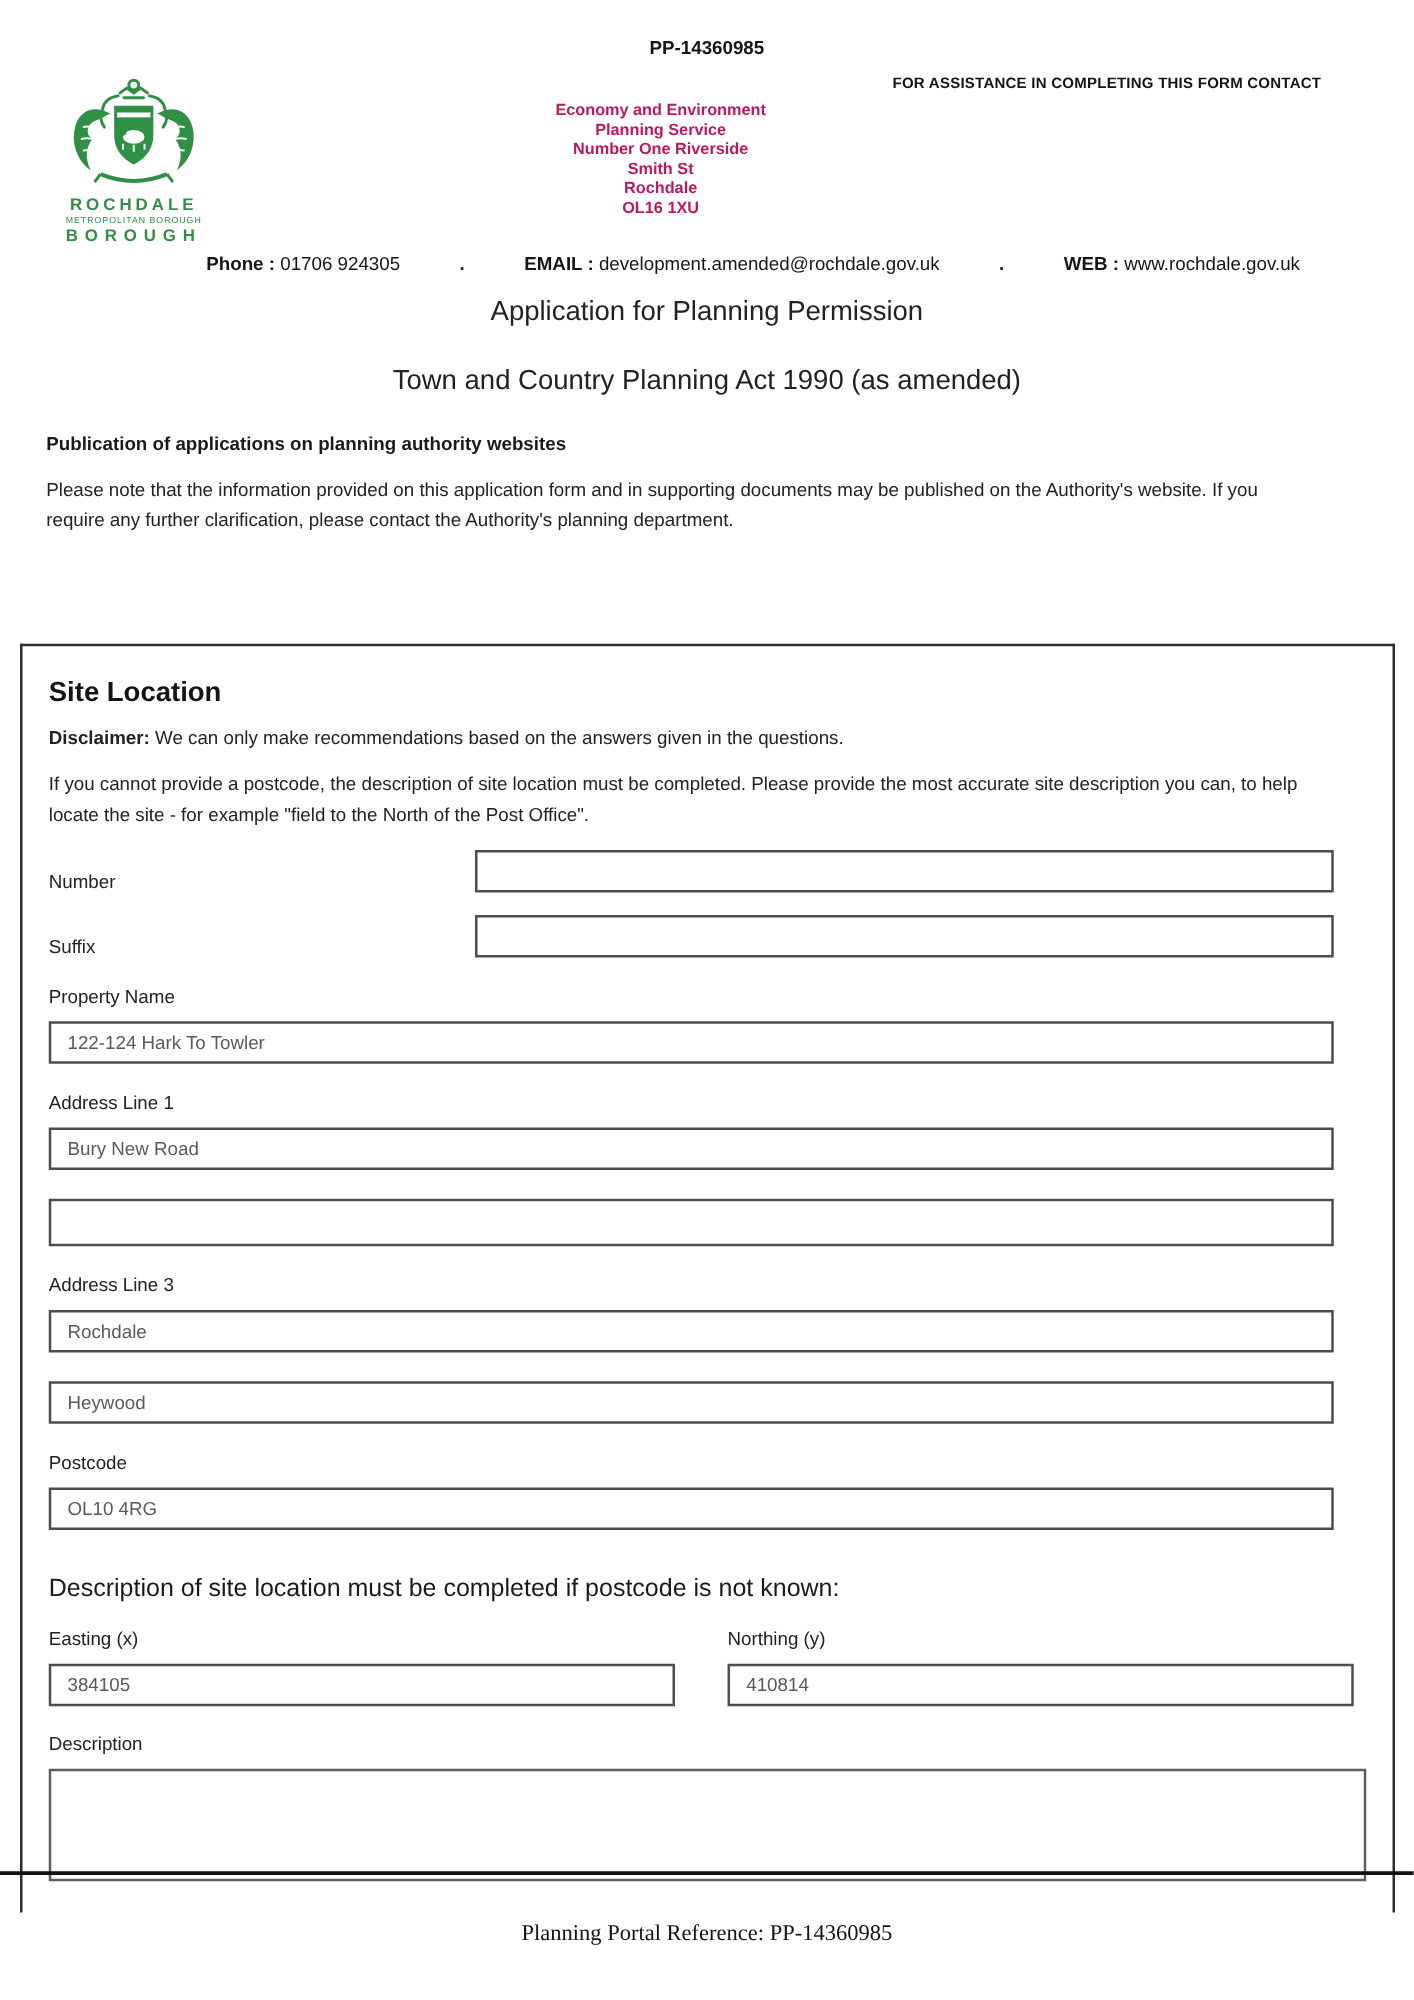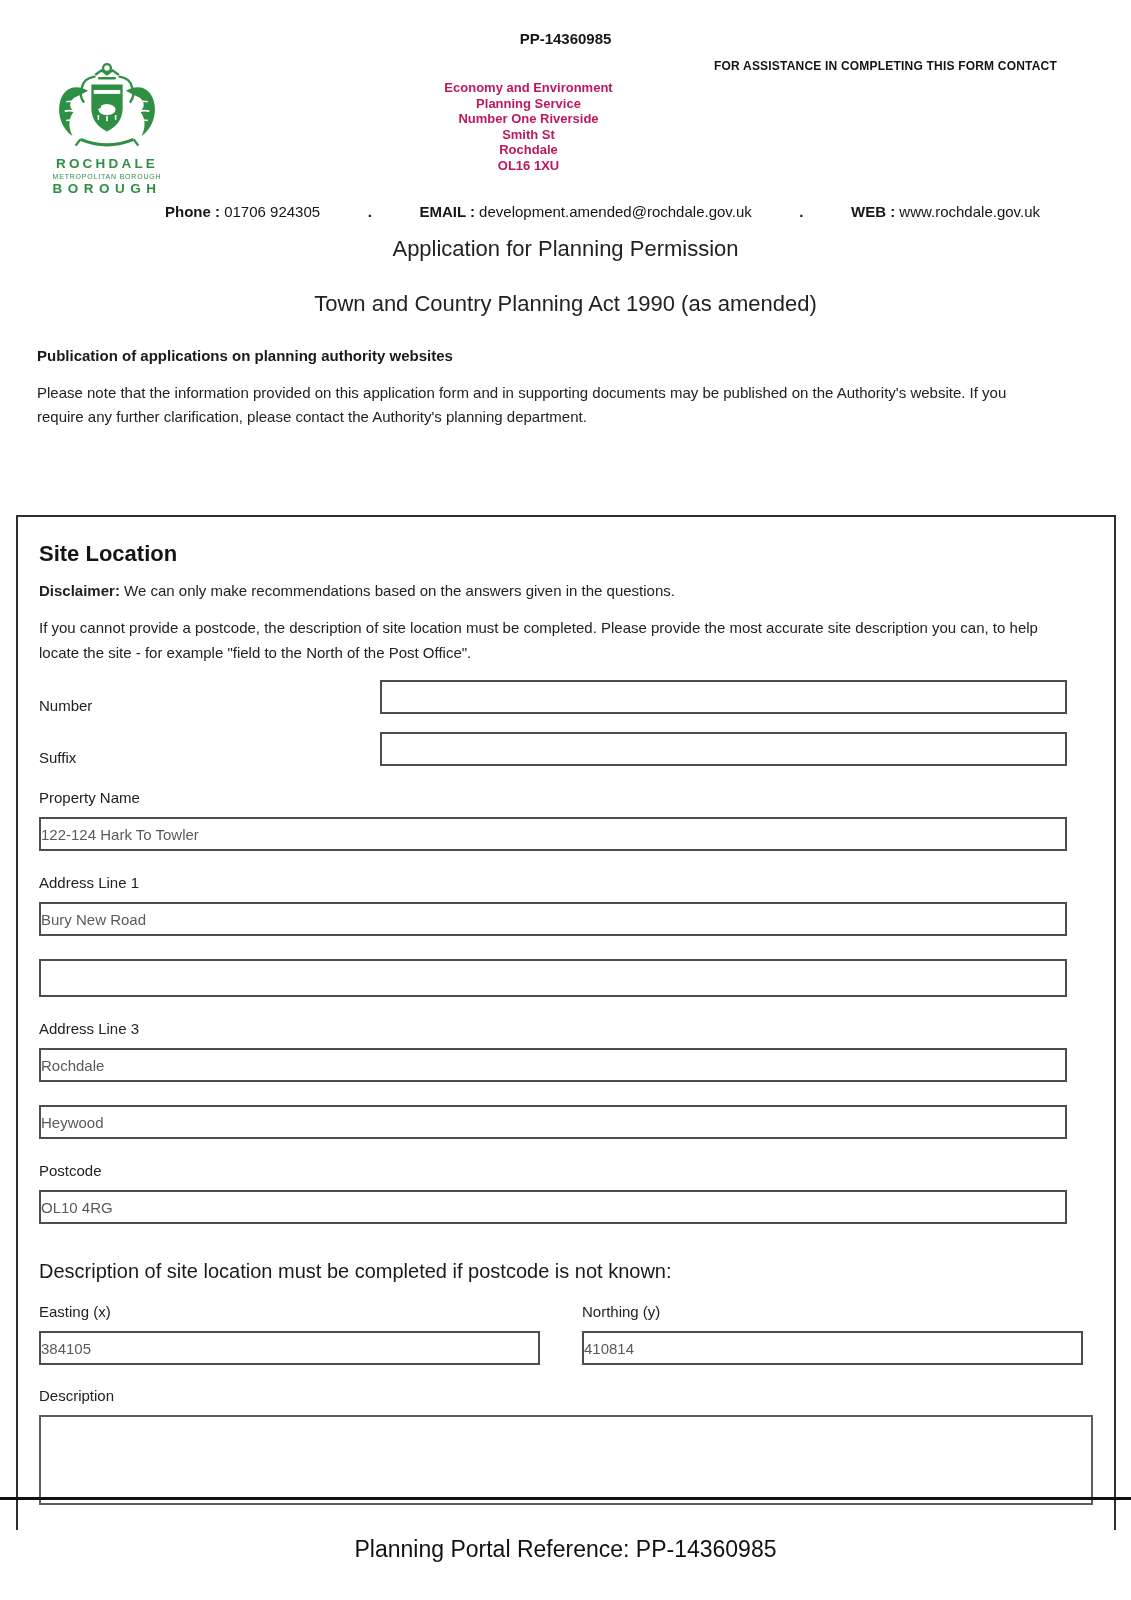--- a/index.html
+++ b/index.html
@@ -47,21 +47,21 @@
     border:2px solid #2e2e2e; border-bottom:none;
     padding:20px 21px 0 21px; overflow:hidden; background:#fff;margin-top:33px;
   }
   .form-box h2 { font-size:22px; font-weight:bold; color:#141414; margin-top:4px; }
   .disclaimer { margin-top:15px; font-size:15px; color:#222; }
   .disclaimer b { font-weight:bold; }
   .intro { margin-top:16px; font-size:15px; line-height:25px; color:#222; max-width:1030px; }
   label { font-size:15px; color:#222; display:block; }
   input[type="text"], textarea {
     font-family:"Liberation Sans", sans-serif; font-size:15px; color:#5a5a5a;
-    border:2px solid #4d4d4d; background:#fff; padding:0 0; height:34px; outline:none;
+    border:2px solid #4d4d4d; background:#fff; padding:0 13px; height:34px; outline:none;
   }
   .row-inline { display:flex; align-items:flex-end; margin-top:15px; }
   .row-inline + .row-inline { margin-top:18px; }
   .row-inline label { width:341px; flex:none; }
   .row-inline input { flex:1; margin-right:26px; }
   .field-stack { margin-top:23px; }
   .field-stack label { margin-bottom:11px; }
   .field-stack input { width:calc(100% - 26px); display:block; }
   .desc-heading { margin-top:36px; font-size:20px; color:#1a1a1a; }
   .coords-row { display:flex; gap:32px; margin-top:20px; }
@@ -70,21 +70,21 @@
   .coords-col input { width:calc(100% - 10px); display:block; }
   .desc-field { margin-top:22px; }
   .desc-field label { margin-bottom:11px; }
   .desc-field textarea {
     width:100%; height:90px; resize:none; border-color:#5e5e5e; padding-top:6px;
   }
   
   .page-break { position:absolute; left:0; top:1497px; width:1131px; height:3px; background:#111; }
   .portal-footer {
     position:absolute; left:0; top:1536px; width:1131px; text-align:center;
-    font-family:Liberation Sans, sans-serif; font-size:23px; color:#111;
+    font-family:Liberation Serif, serif; font-size:18px; color:#111;
   }
 </style>
 </head>
 <body>
 
 <div>
 
   <div class="pp-ref">PP-14360985</div>
 
   <div class="header-main">

